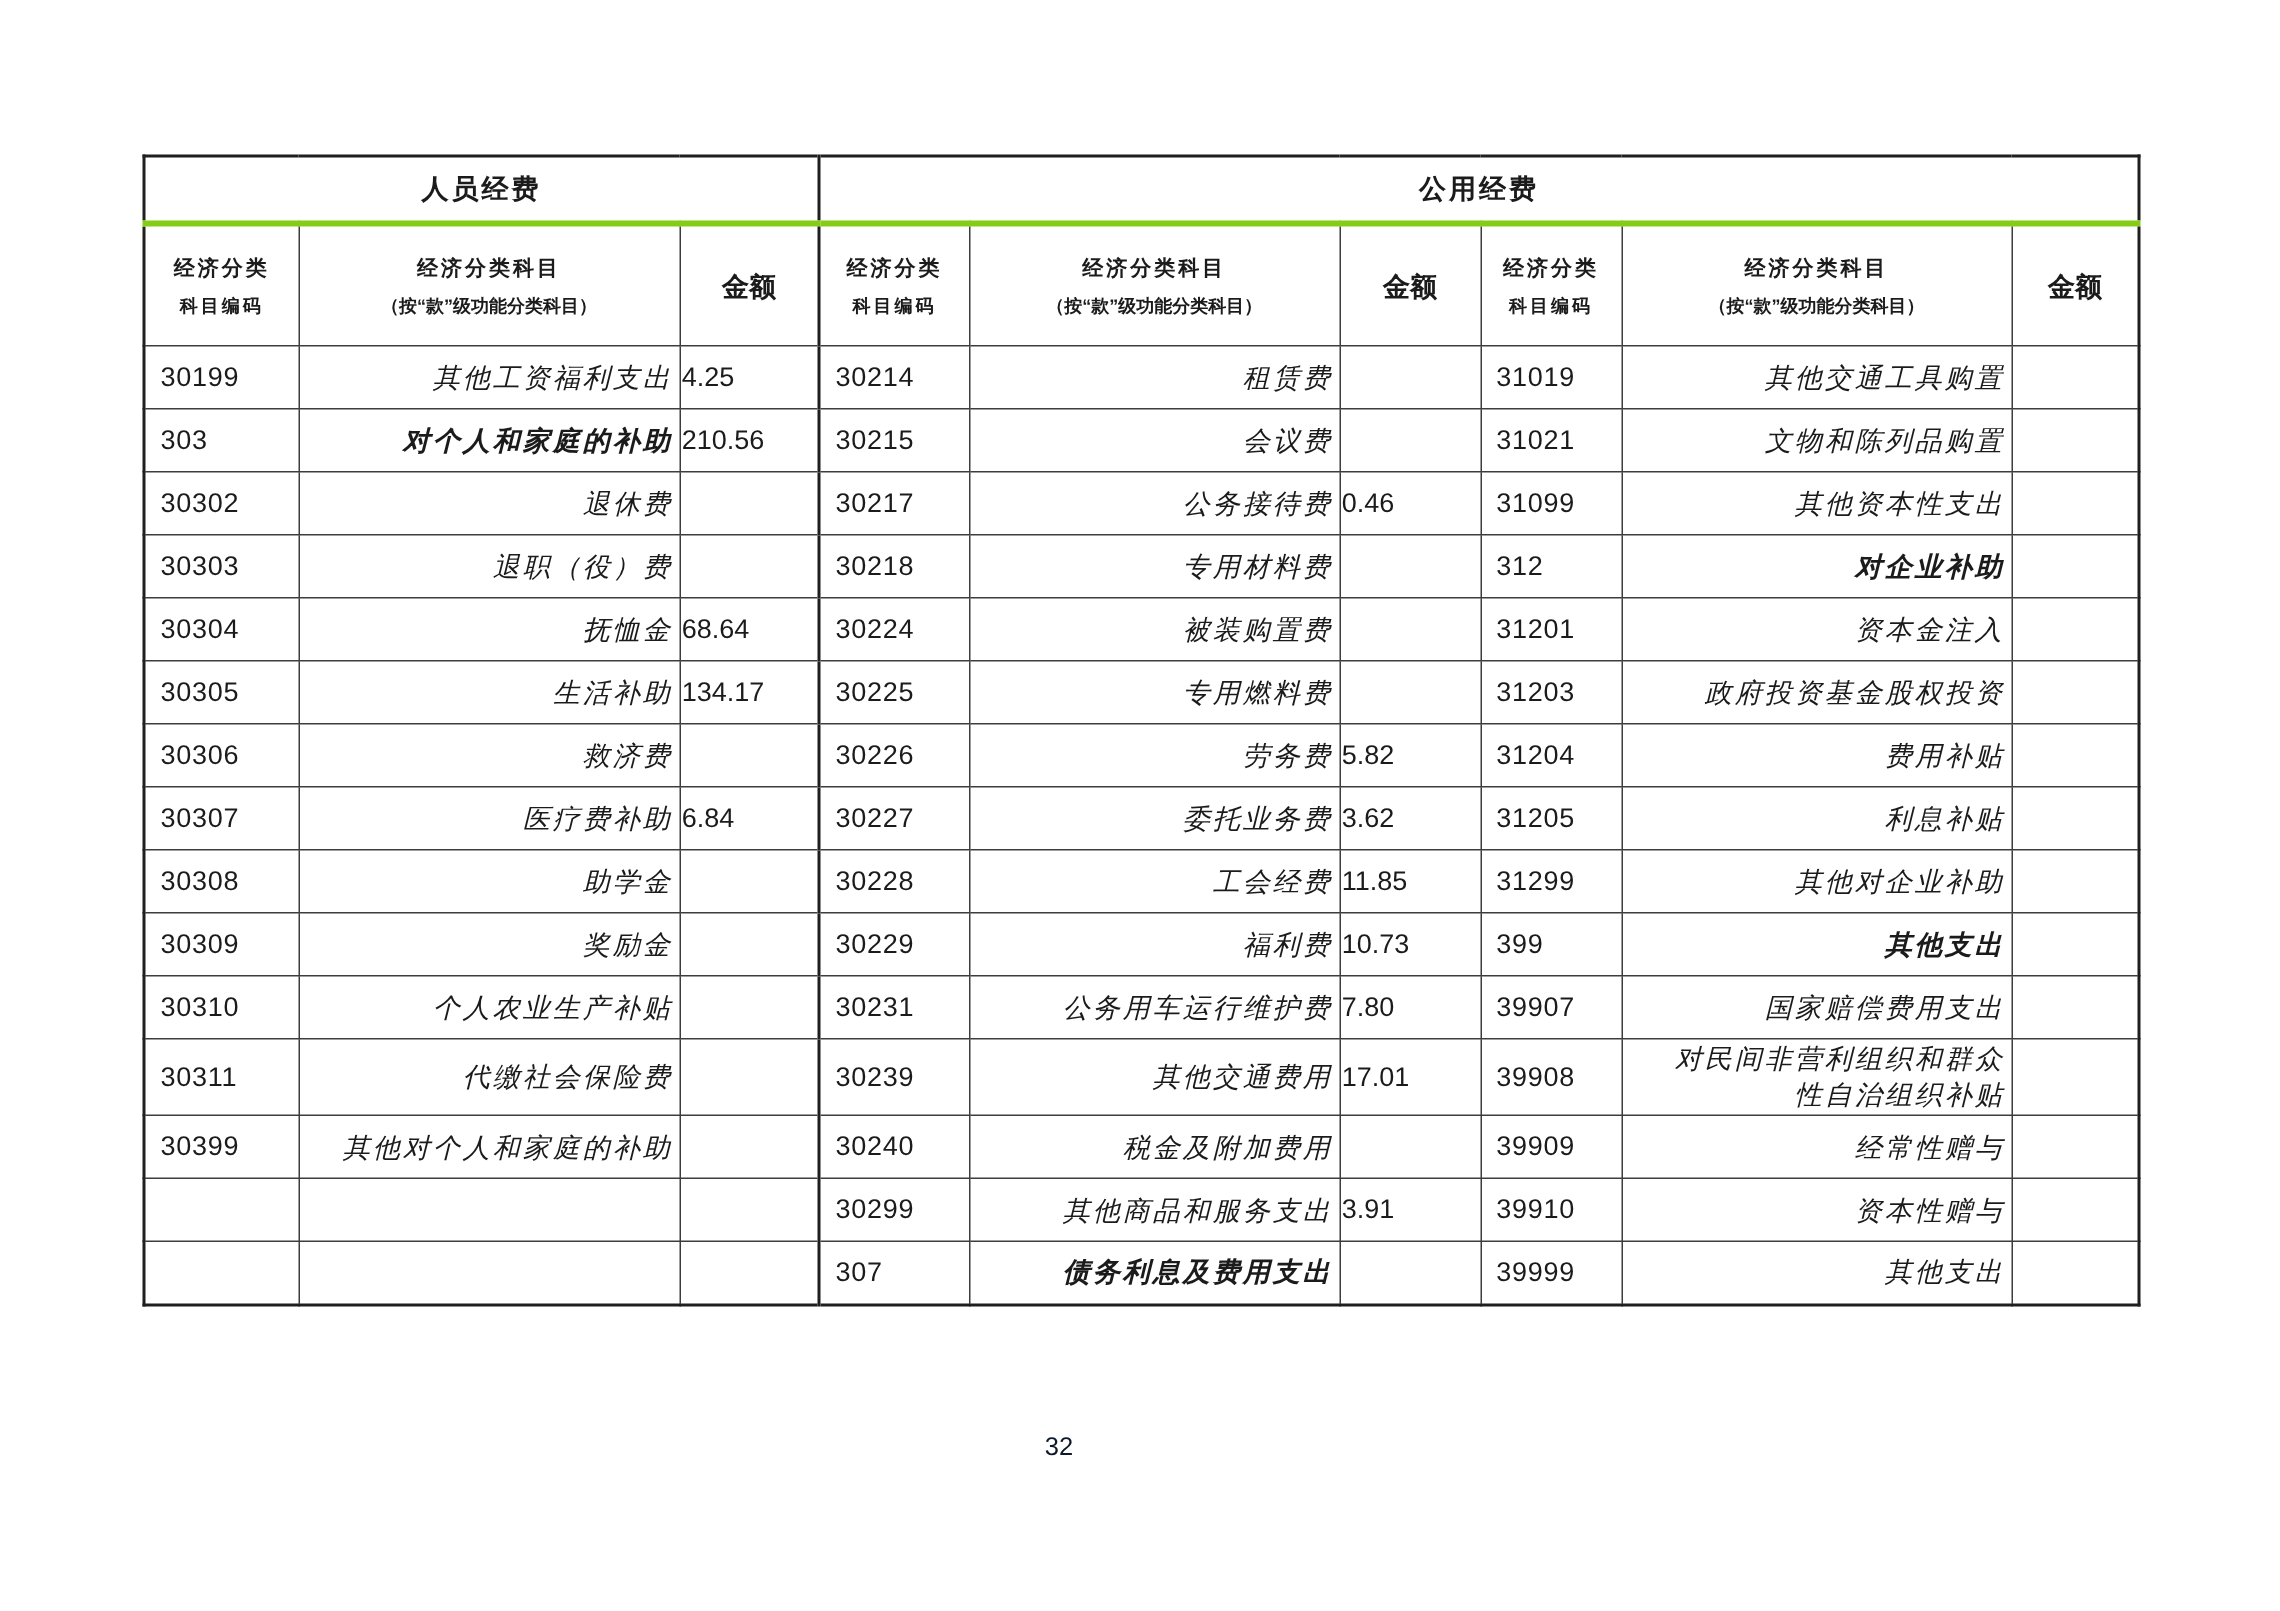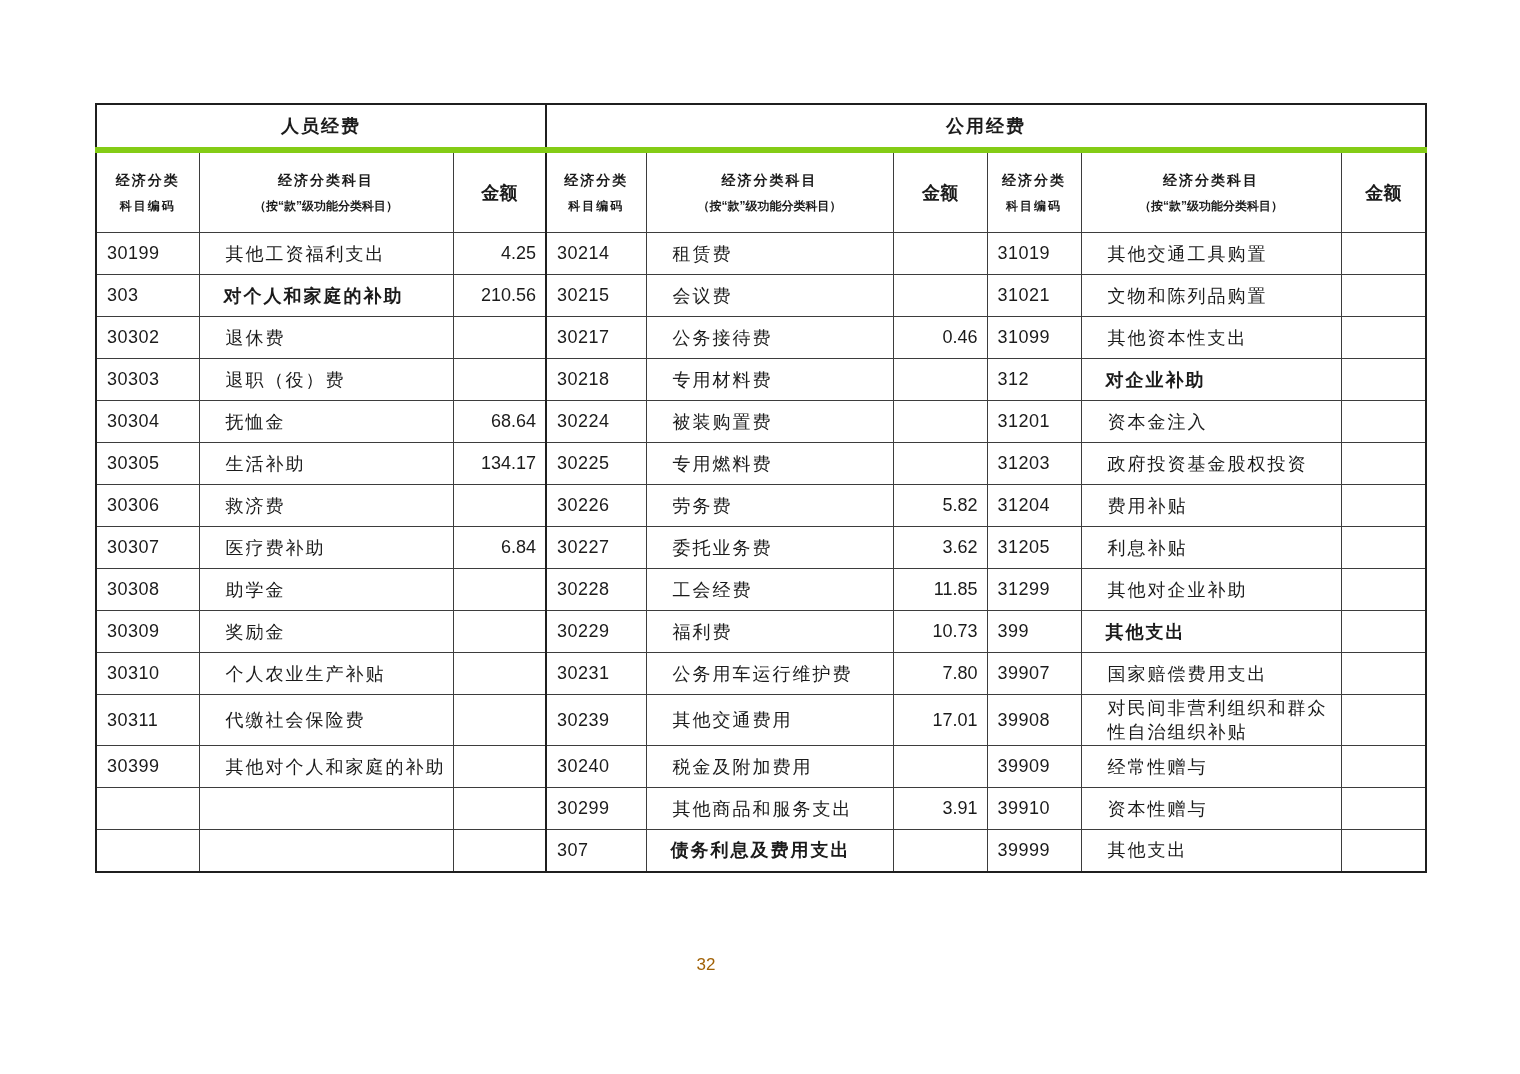--- a/index.html
+++ b/index.html
@@ -34,21 +34,21 @@
   }
   table.budget {
     border: 2px solid #1f1f1f;
   }
   tr.sec-row th {
     height: 40px;
     font-weight: bold;
     font-size: 18px;
     letter-spacing: 2px;
     text-align: center;
-    border-bottom: 6px solid #84cc16;
+    border-bottom: 4px solid #84cc16;
   }
   tr.hdr-row th {
     height: 79px;
     font-weight: bold;
     text-align: center;
     padding: 0 2px;
   }
   .hdr-line1 {
     font-size: 14px;
     letter-spacing: 2px;
@@ -64,40 +64,41 @@
     text-align: center;
     letter-spacing: 2px;
   }
   tr.body-row { height: 42px; }
   td.code {
     text-align: left;
     padding-left: 10px;
     letter-spacing: 0.5px;
   }
   td.subj {
-    text-align: left;
+    text-align: right;
     letter-spacing: 2px;
     line-height: 24px;
     padding-right: 4px;
+    font-style: italic;
   }
   td.subj.detail { padding-left: 26px; }
   td.subj.cat { padding-left: 24px; font-weight: bold; margin-left: 12px; }
   td.amt {
-    text-align: right;
+    text-align: left;
     padding-right: 9px;
   }
   .secdiv { border-left: 2px solid #1f1f1f !important; border-radius: 14px; }
   .pageno {
     position: absolute;
     left: 0;
     width: 1412px;
     top: 955px;
     text-align: center;
     font-size: 17px;
-    color: #a16207;
+    color: #0f172a;
   }
 </style>
 </head>
 <body>
 
 <div class="sheet">
   <table class="budget">
     <colgroup>
       <col style="width:103px">
         <col style="width:254px">

